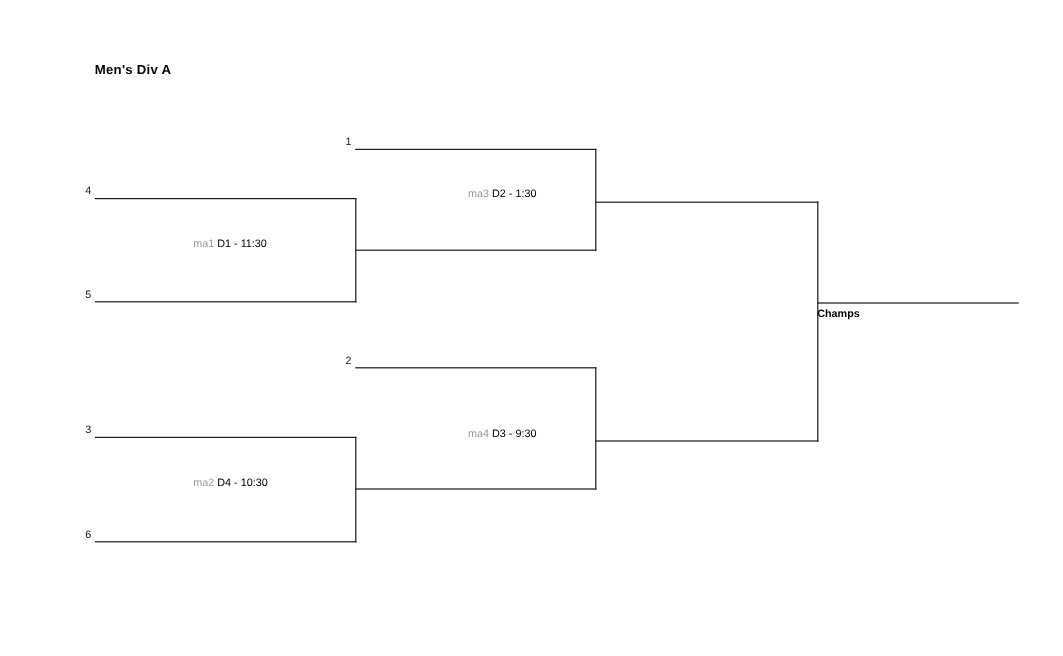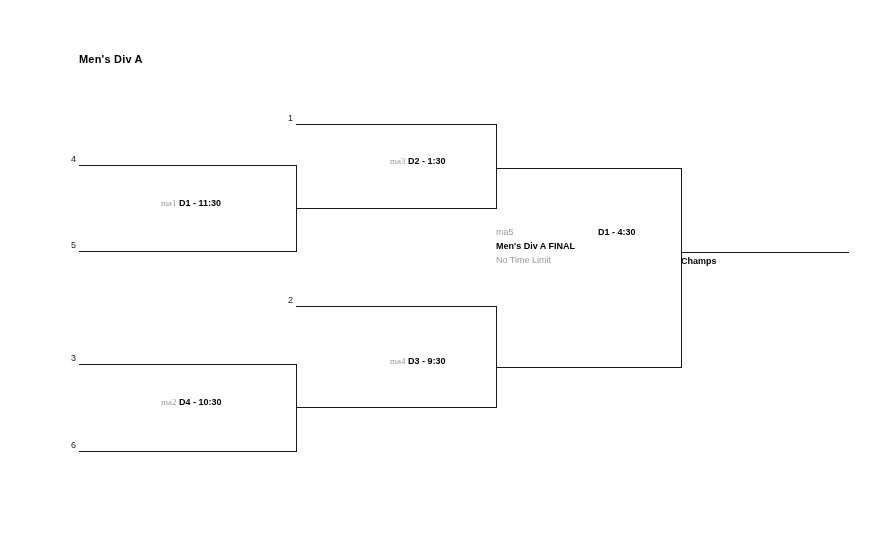--- a/index.html
+++ b/index.html
@@ -55,25 +55,24 @@
   
   .match-label {
     position: absolute;
     font-size: 9px;
     white-space: nowrap;
     line-height: 13px;
   }
   .match-label .code {
     color: #9a9a9a;
     font-weight: normal;
-    font-family: Liberation Serif, serif;
   }
   .match-label .field {
     color: #000000;
-    font-weight: bold;
+    font-weight: normal;
   }
   .final-label {
     position: absolute;
     font-size: 9px;
     line-height: 14px;
     white-space: nowrap;
   }
   .final-row1 {
     position: relative;
     height: 14px;
@@ -157,25 +156,17 @@
 
   <div class="match-label" style="left:390px; top:355px;">
     <span class="code">ma4</span>
     <span class="field">D3 - 9:30</span>
   </div>
 
   <div class="h-line" style="left:496px; top:168px; width:186px;"></div>
   <div class="h-line" style="left:496px; top:367px; width:186px;"></div>
   <div class="v-line" style="left:681px; top:168px; height:200px;"></div>
 
-  <div class="final-label" style="left:496px; top:225px;">
-    <div class="final-row1">
-      <span class="code">ma5</span>
-      <span class="field">D1 - 4:30</span>
-    </div>
-    <div class="final-name">Men's Div A FINAL</div>
-    <div class="final-note">No Time Limit</div>
-  </div>
 
   <div class="h-line" style="left:681px; top:252px; width:168px;"></div>
   <div class="champs-label" style="left:681px; top:256px; width:168px; text-align:left;">Champs</div>
 
 </div>
 
 </body></html>

